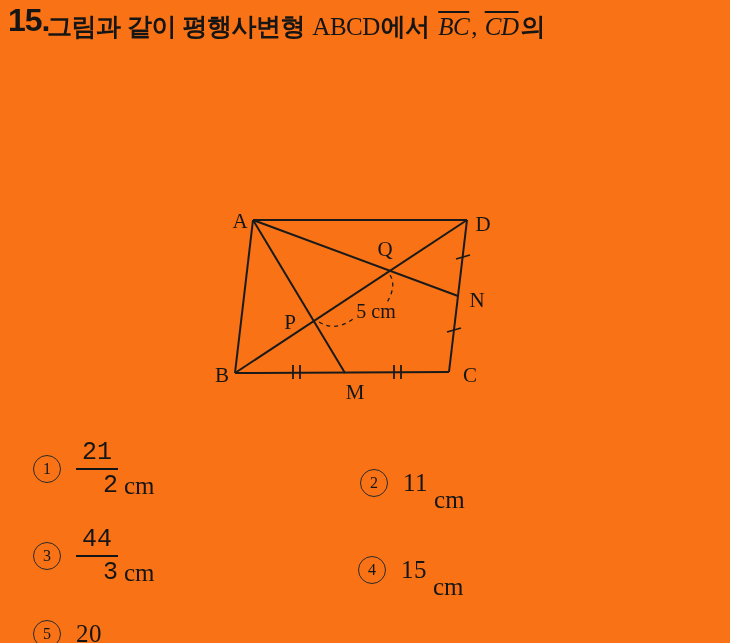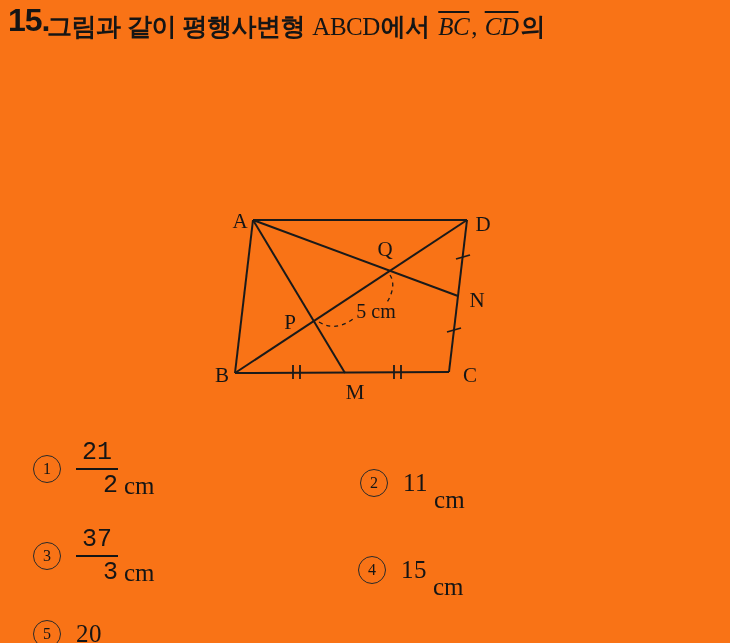--- a/index.html
+++ b/index.html
@@ -130,21 +130,21 @@
 
   <div class="opt opt-2">
     <span class="circ">2</span>
     <span class="opt-val">11</span>
     <span class="opt-unit">cm</span>
   </div>
 
   <div class="opt opt-3">
     <span class="circ">3</span>
     <span class="frac">
-      <span class="frac-num">37</span>
+      <span class="frac-num">44</span>
       <span class="frac-den">3</span>
     </span>
     <span class="opt-unit">cm</span>
   </div>
 
   <div class="opt opt-4">
     <span class="circ">4</span>
     <span class="opt-val">15</span>
     <span class="opt-unit">cm</span>
   </div>

